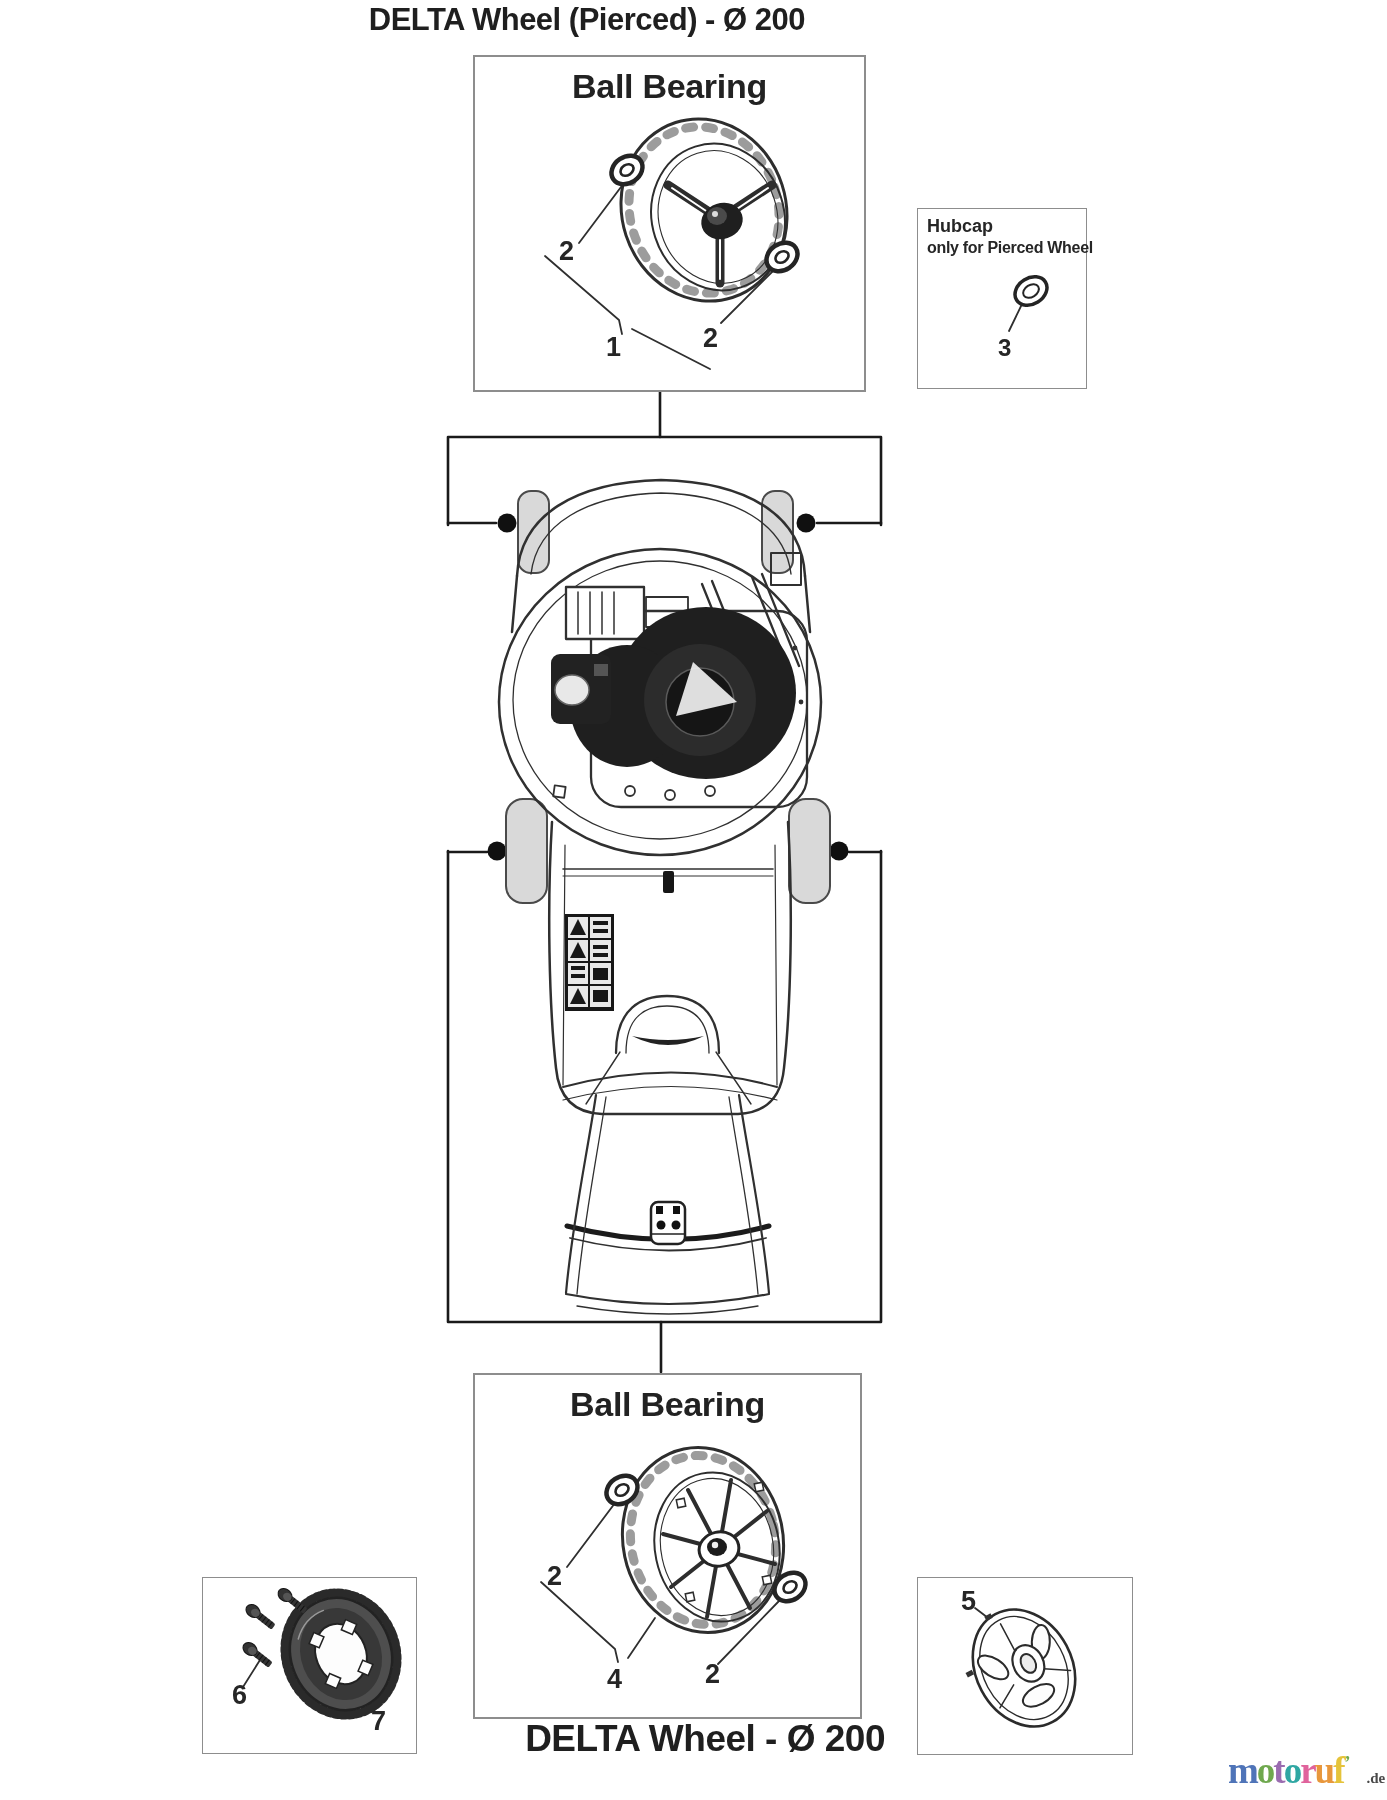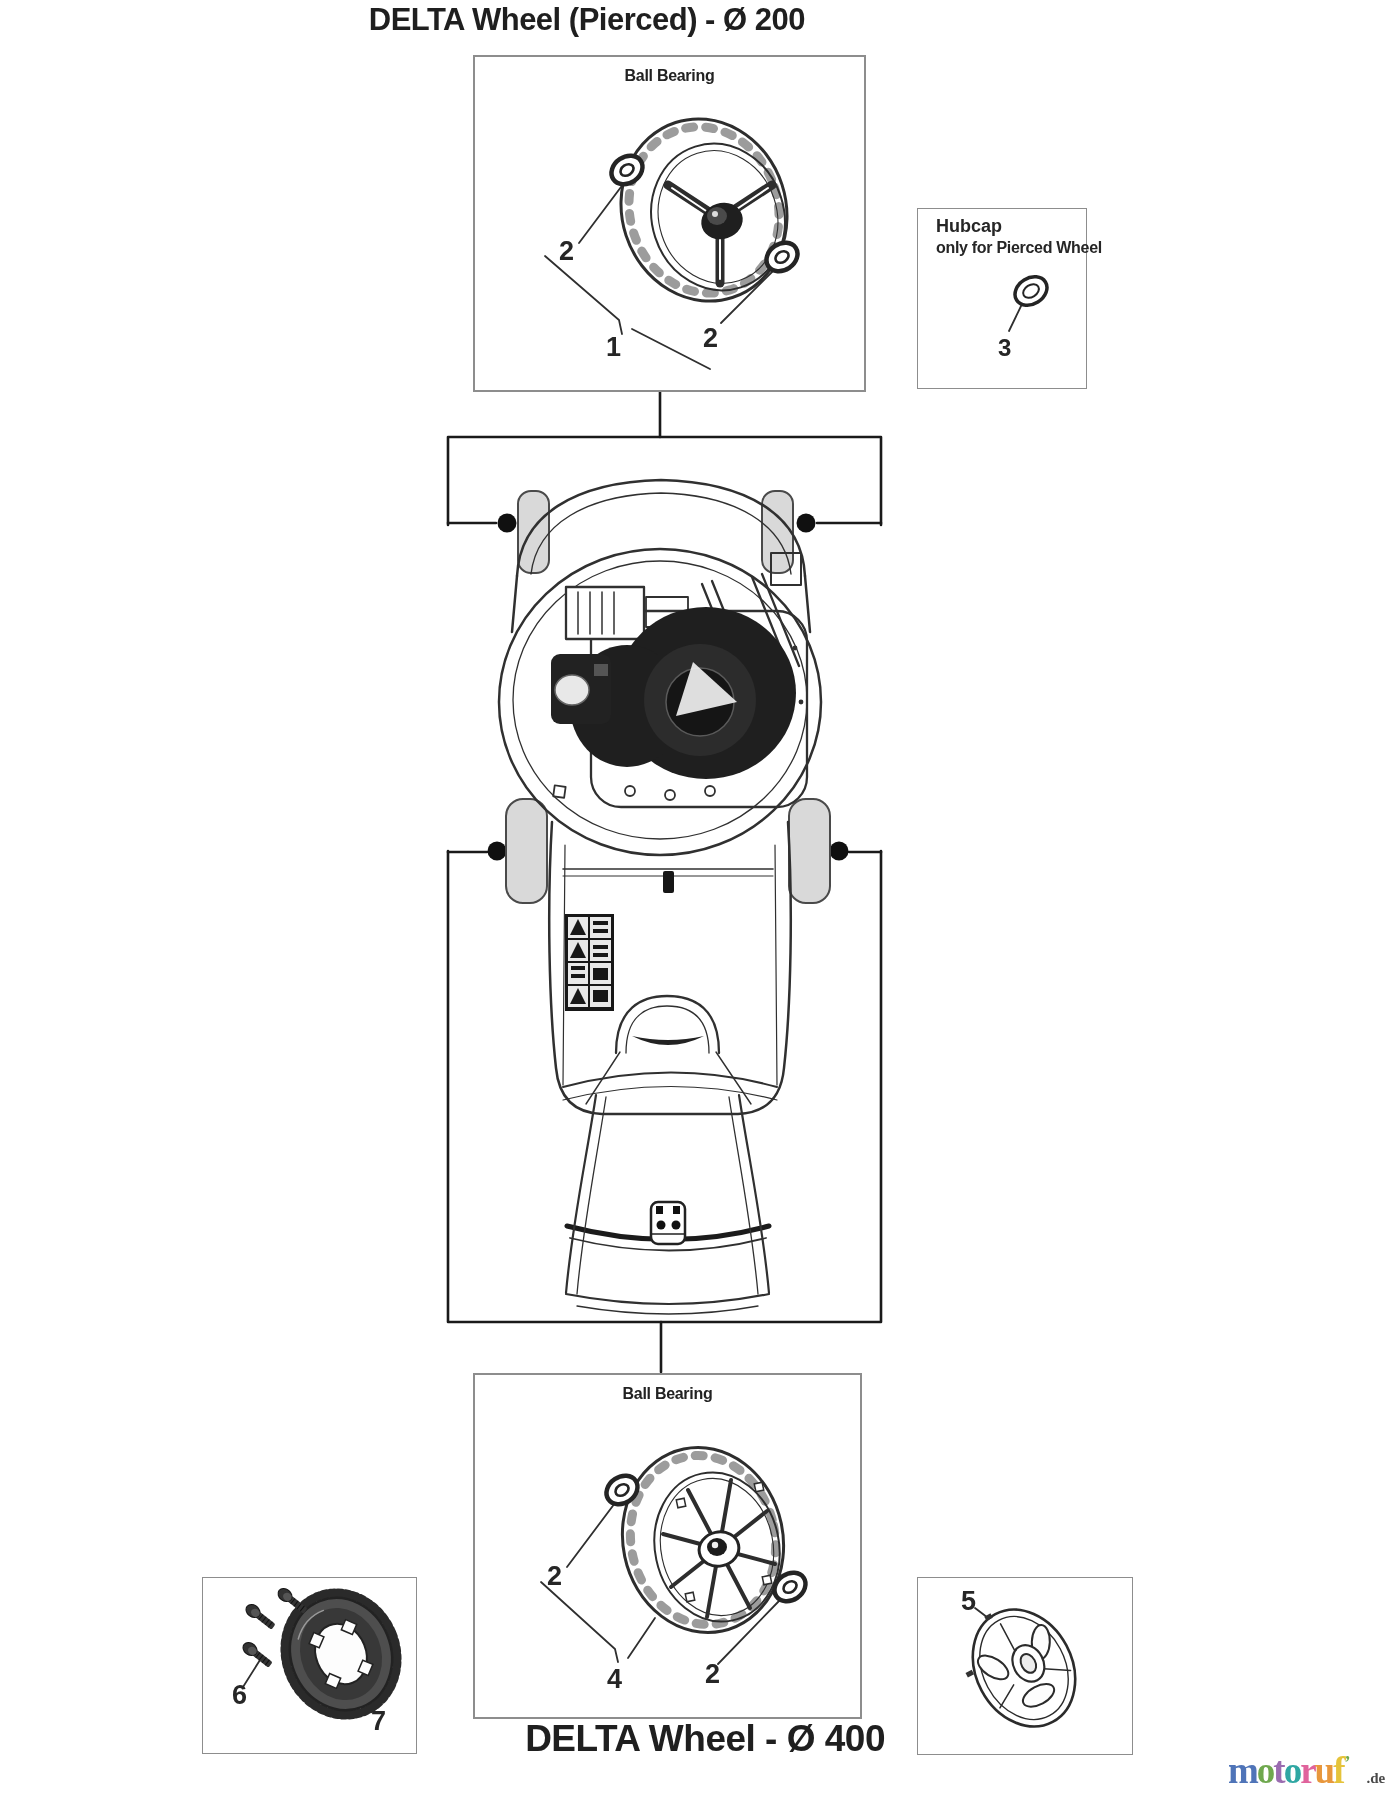--- a/index.html
+++ b/index.html
@@ -11,45 +11,45 @@
   .title{
     position:absolute;text-align:right;font-weight:700;color:#1f1f1f;
     letter-spacing:-0.5px;z-index:3;white-space:nowrap;
   }
   #title-top{left:355px;top:2px;width:450px;font-size:31px;}
   #title-bottom{left:445px;top:1718px;width:440px;font-size:37px;}
   .pbox{position:absolute;background:#fff;border:2px solid #8d8d8d;z-index:2;}
   .pbox svg{position:absolute;left:0;top:0;}
   .box-title{
     position:absolute;left:0;top:10px;width:100%;text-align:center;
-    font-size:16px;font-weight:700;color:#222;letter-spacing:-0.3px;
+    font-size:34px;font-weight:700;color:#222;letter-spacing:-0.3px;
   }
   #box-hubcap-note{border-width:1.5px;}
   #box-gear,#box-wheel-cover{border-width:1.5px;}
-  .note-line{position:absolute;left:9px;font-weight:700;color:#262626;white-space:nowrap;margin-left:9px;}
+  .note-line{position:absolute;left:9px;font-weight:700;color:#262626;white-space:nowrap;}
   .note-line.l1{top:7px;font-size:18px;}
   .note-line.l2{top:30px;font-size:16px;letter-spacing:-0.3px;}
   .pnum{
     position:absolute;font-size:27px;font-weight:700;color:#262626;line-height:1;z-index:4;
   }
   .pnum.small{font-size:24px;}
   #logo{
     position:absolute;left:1228px;top:1752px;z-index:3;
     font-family:"Liberation Serif",serif;font-weight:700;white-space:nowrap;
   }
   #logo .letters span{font-size:37px;letter-spacing:-2px;}
   #logo .letters{display:inline-block;line-height:1;}
   #logo .mark{font-size:18px;vertical-align:14px;margin-left:1px;}
   #logo .tld{font-size:15px;font-weight:700;margin-left:16px;}
 </style>
 </head>
 <body>
 
 <div class="title" id="title-top">DELTA Wheel (Pierced) -  Ø 200</div>
-<div class="title" id="title-bottom">DELTA Wheel -  Ø 400</div>
+<div class="title" id="title-bottom">DELTA Wheel -  Ø 200</div>
 
 <svg class="diagram-layer" viewBox="0 0 1387 1800" fill="none" stroke-linecap="round" stroke-linejoin="round">
 
   <line x1="660" y1="389" x2="660" y2="437" stroke="#1a1a1a" stroke-width="2.6"></line>
   <line x1="661" y1="1322" x2="661" y2="1372" stroke="#1a1a1a" stroke-width="2.6"></line>
 
   <g stroke="#1a1a1a" stroke-width="2.6">
     <path d="M448,525 L448,437 L881,437 L881,525"></path>
     <line x1="448" y1="523" x2="496" y2="523"></line>
     <line x1="881" y1="523" x2="817" y2="523"></line>

